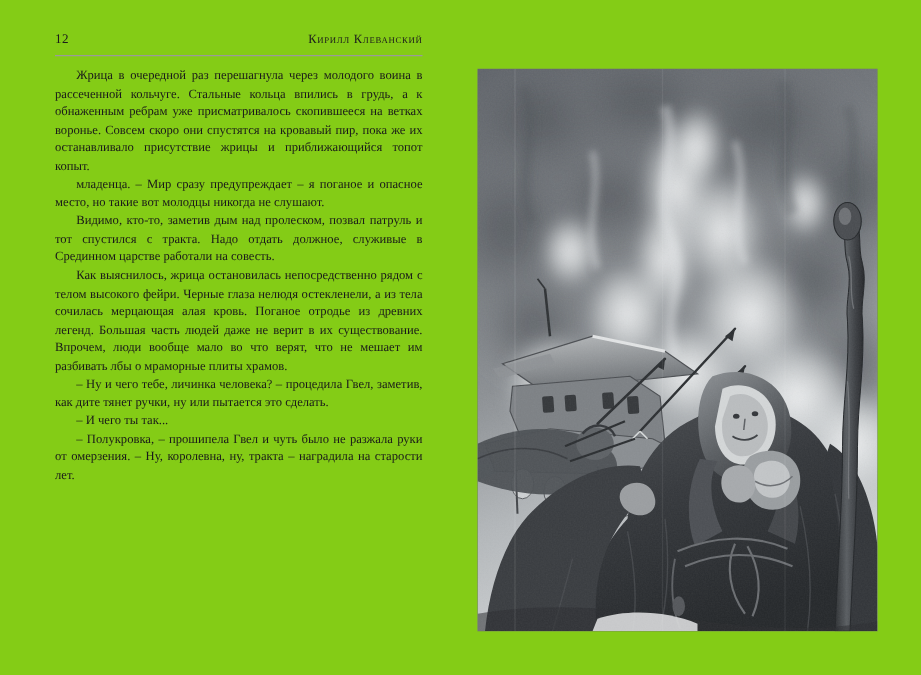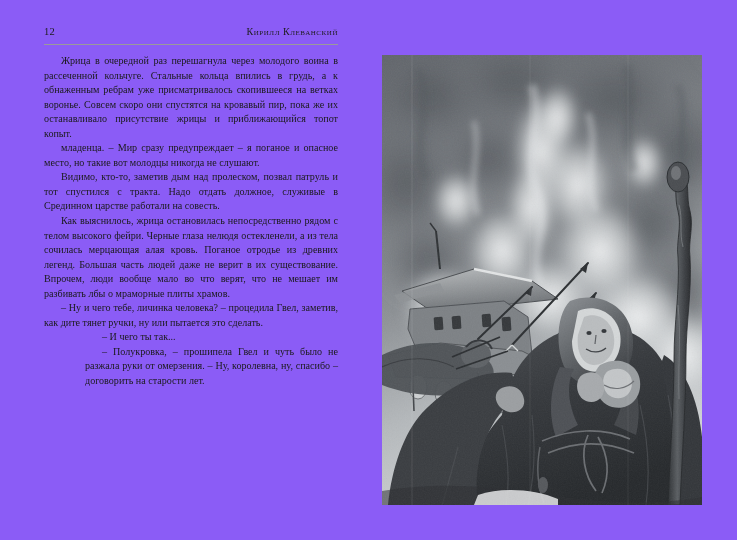--- a/index.html
+++ b/index.html
@@ -4,21 +4,21 @@
 <style>
   html, body {
     margin: 0;
     padding: 0;
     background: #ffffff;
   }
   #page {
     position: relative;
     width: 737px;
     height: 540px;
-    background: #8b5cf6;
+    background: #84cc16;
     overflow: hidden;
     font-family: "Liberation Serif", "DejaVu Serif", serif;
     color: #1a1a1a;
   }
 
   
   #left-page {
     position: absolute;
     left: 0; top: 0;
     width: 368px; height: 540px;
@@ -68,21 +68,20 @@
   #body-text p {
     margin: 0;
     text-indent: 17px;
     text-align: justify;
   }
   #body-text p:last-child {
     text-align-last: left;
   }
   #body-text p.nolastjustify {
     text-align-last: left;
-    margin-left: 41px;
   }
 
   
   #right-page {
     position: absolute;
     left: 368px; top: 0;
     width: 369px; height: 540px;
   }
   #illustration {
     position: absolute;
@@ -113,21 +112,21 @@
 
     <div class="head-rule"></div>
 
     <div id="body-text">
       <p>Жрица в очередной раз перешагнула через молодого воина в рассеченной кольчуге. Стальные кольца впились в грудь, а к обнаженным ребрам уже присматривалось скопившееся на ветках воронье. Совсем скоро они спустятся на кровавый пир, пока же их останавливало присутствие жрицы и приближающийся топот копыт.</p>
       <p>младенца. – Мир сразу предупреждает – я поганое и опасное место, но такие вот молодцы никогда не слушают.</p>
       <p>Видимо, кто-то, заметив дым над пролеском, позвал патруль и тот спустился с тракта. Надо отдать должное, служивые в Срединном царстве работали на совесть.</p>
       <p>Как выяснилось, жрица остановилась непосредственно рядом с телом высокого фейри. Черные глаза нелюдя остекленели, а из тела сочилась мерцающая алая кровь. Поганое отродье из древних легенд. Большая часть людей даже не верит в их существование. Впрочем, люди вообще мало во что верят, что не мешает им разбивать лбы о мраморные плиты храмов.</p>
       <p>– Ну и чего тебе, личинка человека? – процедила Гвел, заметив, как дите тянет ручки, ну или пытается это сделать.</p>
       <p class="nolastjustify">– И чего ты так...</p>
-      <p class="nolastjustify">– Полукровка, – прошипела Гвел и чуть было не разжала руки от омерзения. – Ну, королевна, ну, спасибо – договорить на старости лет.</p>
+      <p class="nolastjustify">– Полукровка, – прошипела Гвел и чуть было не разжала руки от омерзения. – Ну, королевна, ну, тракта – наградила на старости лет.</p>
     </div>
 
   </div>
 
   <div id="right-page">
 
     <div id="illustration">
       <svg viewBox="0 0 320 450" preserveAspectRatio="none">
         <defs>
 

